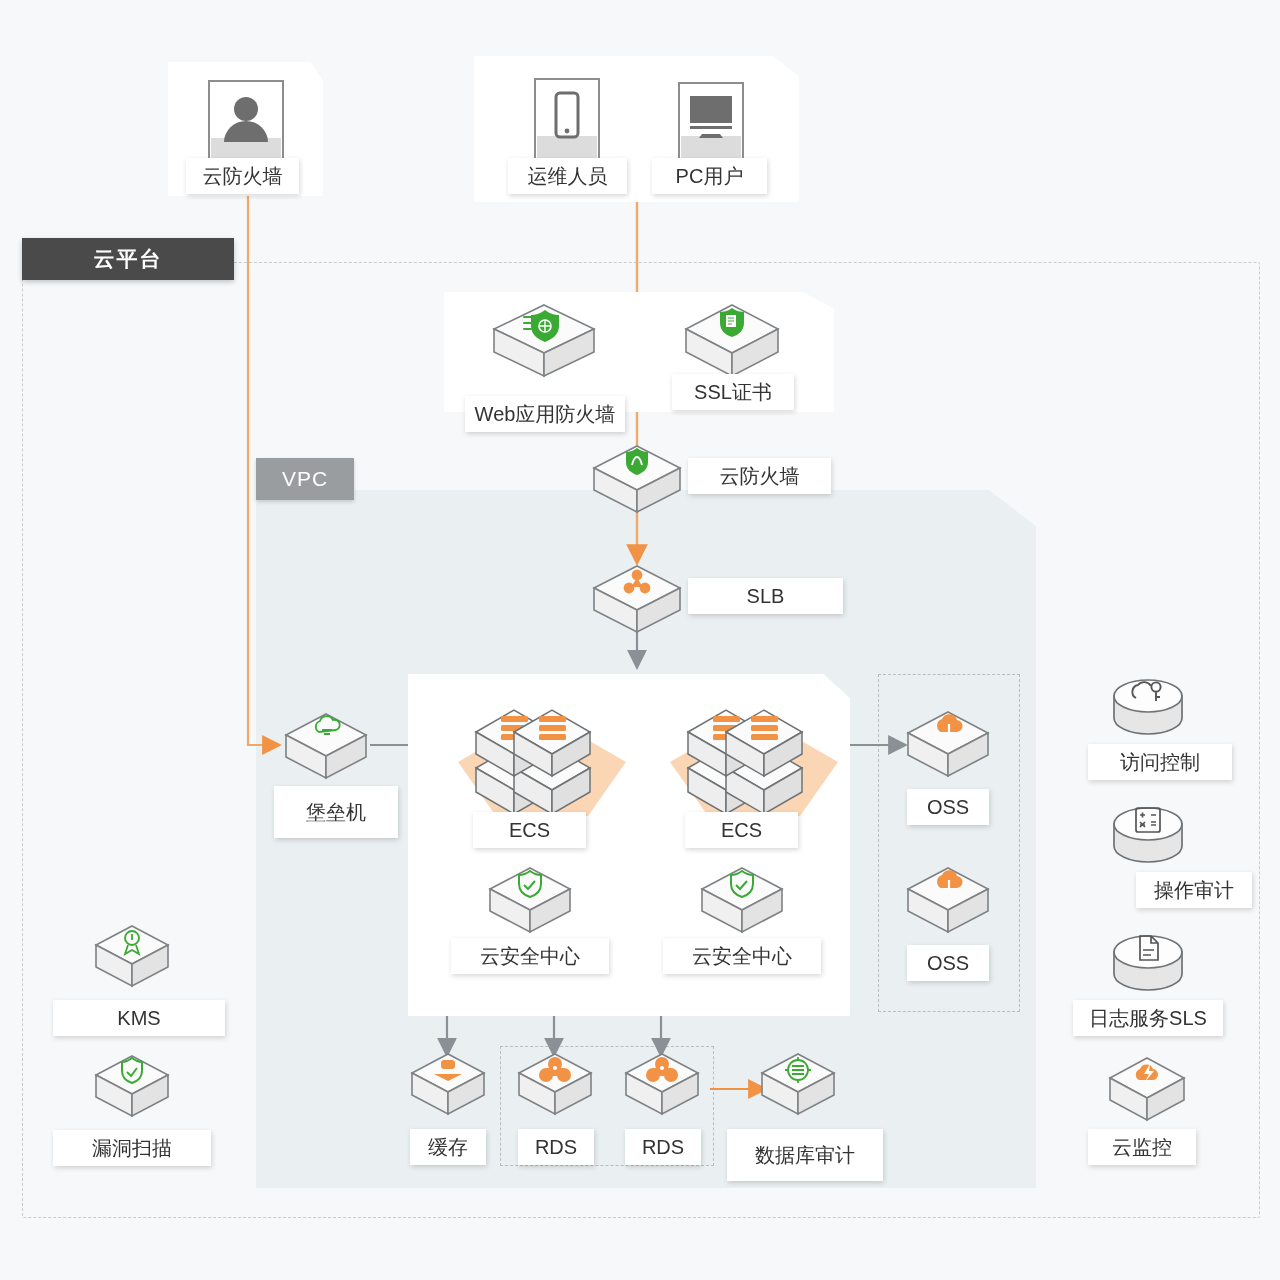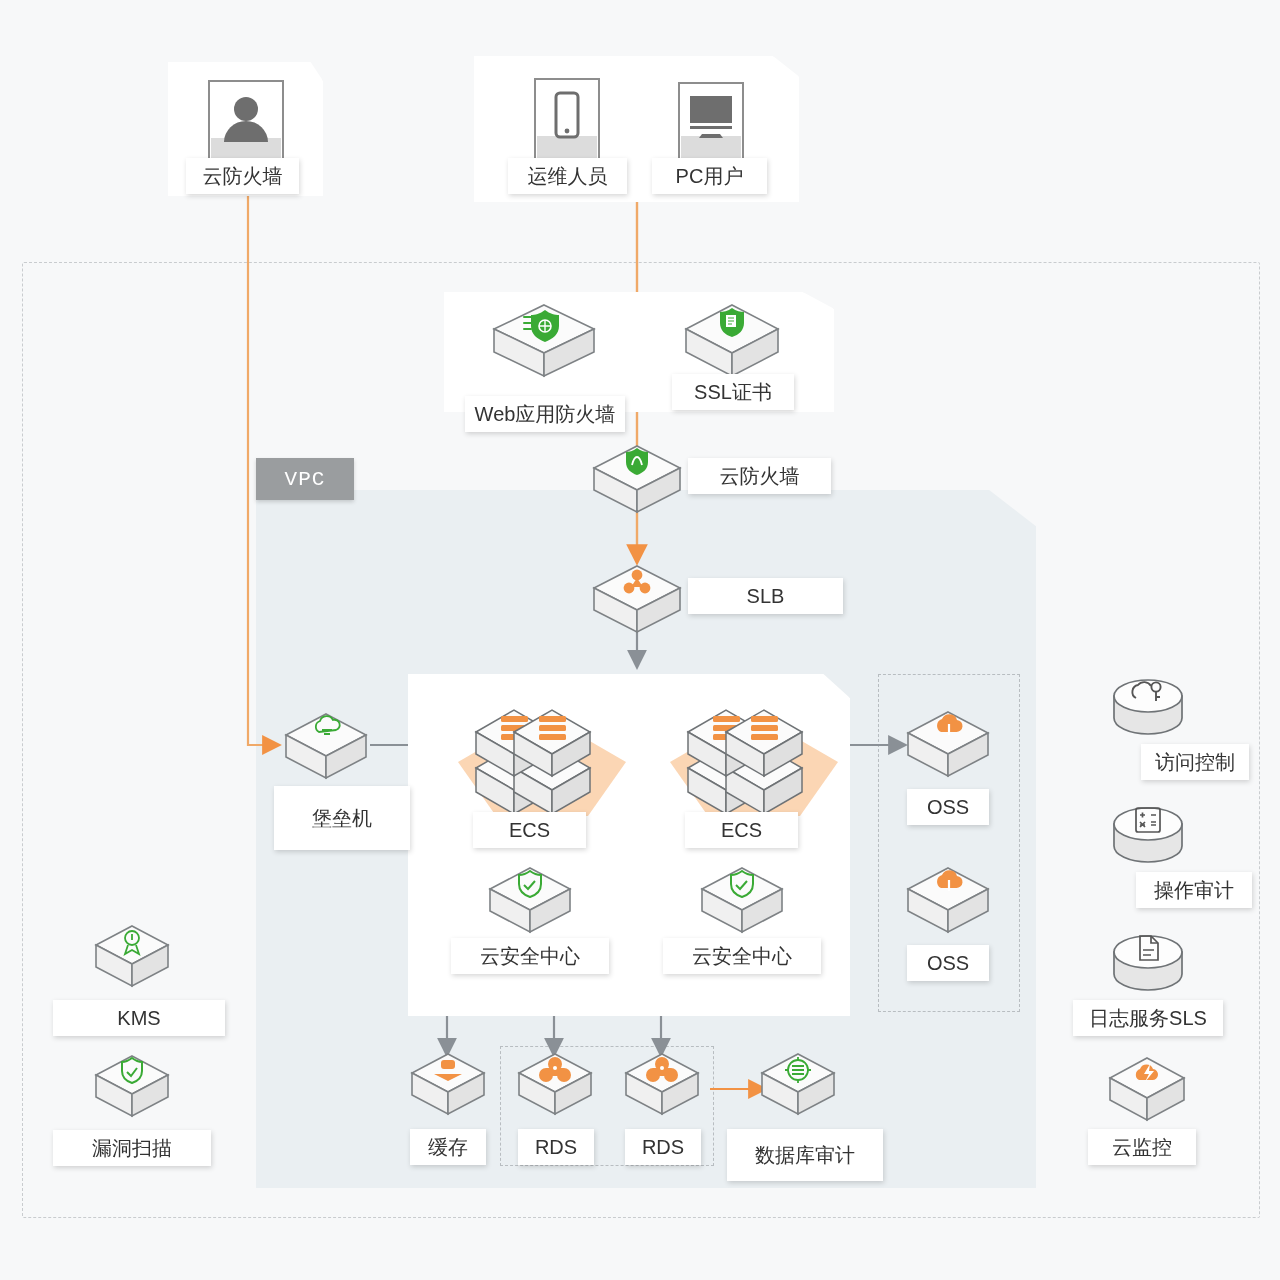--- a/index.html
+++ b/index.html
@@ -25,21 +25,21 @@
   .vpc-panel{
     position:absolute;left:256px;top:490px;width:780px;height:698px;
     background:#eaeff2;
     clip-path:polygon(0 0, 94% 0, 100% 5.2%, 100% 100%, 0 100%);
     z-index:1;
   }
   .vpc-badge{
     position:absolute;left:256px;top:458px;width:98px;height:42px;
     background:#9a9d9f;color:#fff;display:flex;align-items:center;
     justify-content:center;font-size:21px;letter-spacing:1px;
-    box-shadow:0 2px 4px rgba(0,0,0,.16);z-index:20;font-family:Liberation Mono, monospace;
+    box-shadow:0 2px 4px rgba(0,0,0,.16);z-index:20;
   }
   .dashed-box{position:absolute;border:1.4px dashed #b8bdc1;z-index:3;}
 
   
   .card{
     position:absolute;background:#fff;
     box-shadow:0 2px 7px rgba(0,0,0,.10);
     clip-path:polygon(0 0, 92% 0, 100% 14%, 100% 100%, 0 100%);
     z-index:6;
   }
@@ -93,20 +93,21 @@
 
     <path d="M838,745 L898,745" stroke="#8a9096" stroke-width="2.2" fill="none" marker-end="url(#ar-gy)"></path>
 
     <path d="M447,1016 L447,1048" stroke="#8a9096" stroke-width="2.2" fill="none" marker-end="url(#ar-gy)"></path>
     <path d="M554,1016 L554,1048" stroke="#8a9096" stroke-width="2.2" fill="none" marker-end="url(#ar-gy)"></path>
     <path d="M661,1016 L661,1048" stroke="#8a9096" stroke-width="2.2" fill="none" marker-end="url(#ar-gy)"></path>
 
     <path d="M710,1089 L758,1089" stroke="#f29244" stroke-width="2.2" fill="none" marker-end="url(#ar-or)"></path>
   </svg>
 
+  <div class="cloud-badge">云平台</div>
   <div class="vpc-badge">VPC</div>
 
   <div class="card" style="left:168px;top:62px;width:155px;height:134px"></div>
   <div class="node" style="left:208px;top:80px">
     <svg width="76" height="84" viewBox="0 0 76 84">
       <rect x="1" y="1" width="74" height="82" fill="#fff" stroke="#8d8d8d" stroke-width="2"></rect>
       <rect x="3" y="58" width="70" height="23" fill="#dcdcdc"></rect>
       <circle cx="38" cy="29" r="12" fill="#6e6e6e"></circle>
       <path d="M16,62 a22,21 0 0 1 44,0 z" fill="#6e6e6e"></path>
     </svg>
@@ -197,21 +198,21 @@
     <svg width="88" height="70" viewBox="0 0 88 70">
       <path d="M44,2 L84,23 L44,44 L4,23 z" fill="#fbfbfb" stroke="#7e8285" stroke-width="1.6"></path>
       <path d="M4,23 L44,44 L44,66 L4,45 z" fill="#f0f0f0" stroke="#7e8285" stroke-width="1.6"></path>
       <path d="M84,23 L44,44 L44,66 L84,45 z" fill="#e3e3e3" stroke="#7e8285" stroke-width="1.6"></path>
       <g transform="translate(31,6)" fill="none" stroke="#3aaa35" stroke-width="1.8">
         <path d="M6,14 a6,6 0 0 1 1,-11 a7,7 0 0 1 13,-1 a5,5 0 0 1 3,10 z"></path>
         <path d="M9,12 h10 M11,16 h6"></path>
       </g>
     </svg>
   </div>
-  <div class="lbl" style="left:274px;top:786px;width:108px;padding:14px">堡垒机</div>
+  <div class="lbl" style="left:274px;top:786px;width:108px;padding:8px">堡垒机</div>
 
   <div class="card tall" style="left:408px;top:674px;width:442px;height:342px"></div>
 
   <div class="node" style="left:418px;top:706px">
     <svg width="222" height="132" viewBox="0 0 222 132">
       <path d="M40,56 L78,34 L170,34 L208,56 L170,110 L78,110 z" fill="#fbd6b4"></path>
 
       <path d="M58,62 L96,40 L134,62 L96,84 z" fill="#fbfbfb" stroke="#6f7376" stroke-width="1.5"></path>
       <path d="M58,62 L96,84 L96,108 L58,86 z" fill="#eee" stroke="#6f7376" stroke-width="1.5"></path>
       <path d="M134,62 L96,84 L96,108 L134,86 z" fill="#e0e0e0" stroke="#6f7376" stroke-width="1.5"></path>
@@ -415,21 +416,21 @@
     <svg width="80" height="80" viewBox="0 0 80 80">
       <path d="M6,24 v22 a34,16 0 0 0 68,0 V24 z" fill="#e6e6e6" stroke="#6f7376" stroke-width="1.7"></path>
       <ellipse cx="40" cy="24" rx="34" ry="16" fill="#fdfdfd" stroke="#6f7376" stroke-width="1.7"></ellipse>
       <g stroke="#555" stroke-width="1.9" fill="none">
         <path d="M28,26 a7,7 0 0 1 2,-13 a8,8 0 0 1 13,1"></path>
         <circle cx="48" cy="15" r="4.6"></circle>
         <path d="M48,20 v9 M48,25 h4"></path>
       </g>
     </svg>
   </div>
-  <div class="lbl" style="left:1141px;top:744px;width:108px;padding:0">访问控制</div>
+  <div class="lbl" style="left:1088px;top:744px;width:144px;padding:0">访问控制</div>
 
   <div class="node" style="left:1108px;top:800px">
     <svg width="80" height="80" viewBox="0 0 80 80">
       <path d="M6,24 v22 a34,16 0 0 0 68,0 V24 z" fill="#e6e6e6" stroke="#6f7376" stroke-width="1.7"></path>
       <ellipse cx="40" cy="24" rx="34" ry="16" fill="#fdfdfd" stroke="#6f7376" stroke-width="1.7"></ellipse>
       <g stroke="#555" stroke-width="1.7" fill="none">
         <rect x="28" y="8" width="24" height="24" rx="2"></rect>
         <path d="M32,15 h5 M34.5,12.5 v5 M43,15 h5 M32,25 h5 M43,25 h5 M43,22 h5"></path>
         <path d="M32,22 l5,5 M37,22 l-5,5"></path>
       </g>

